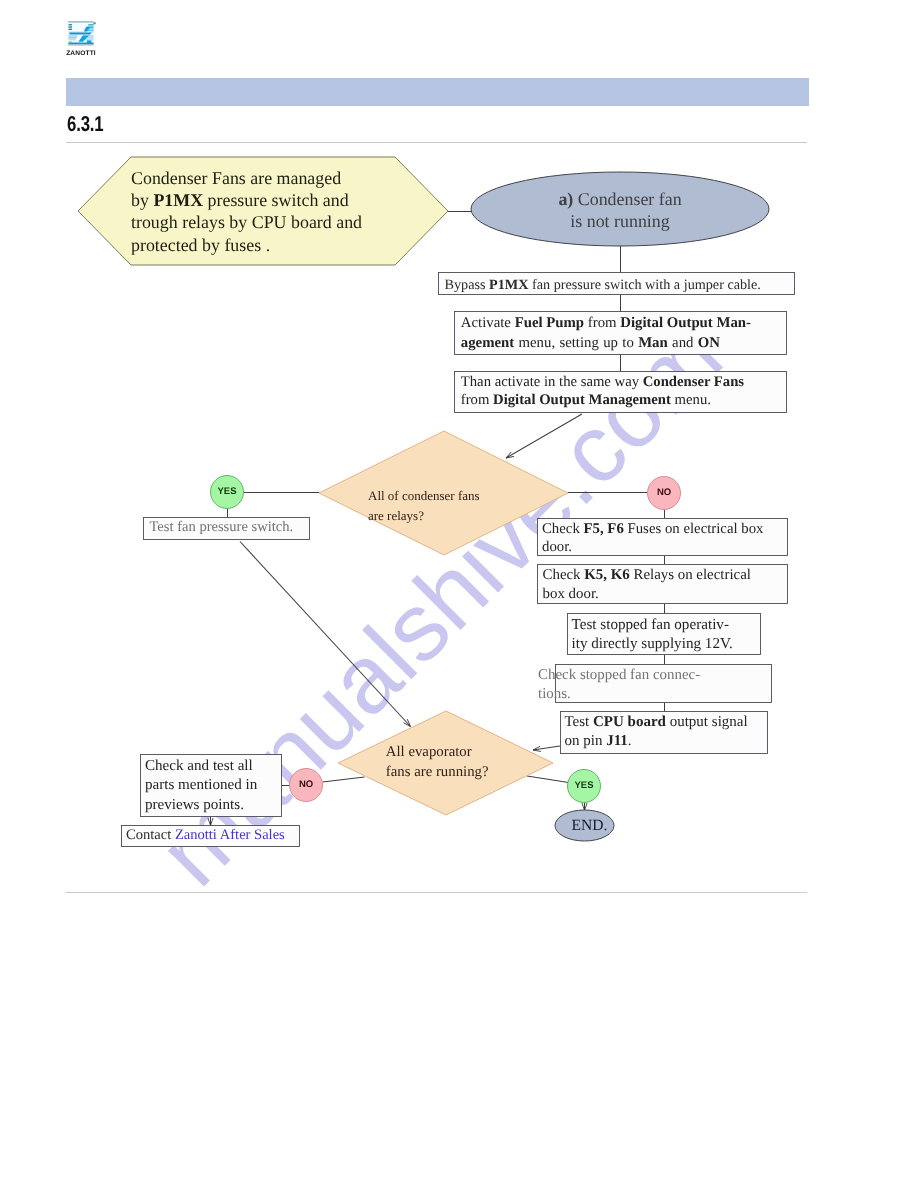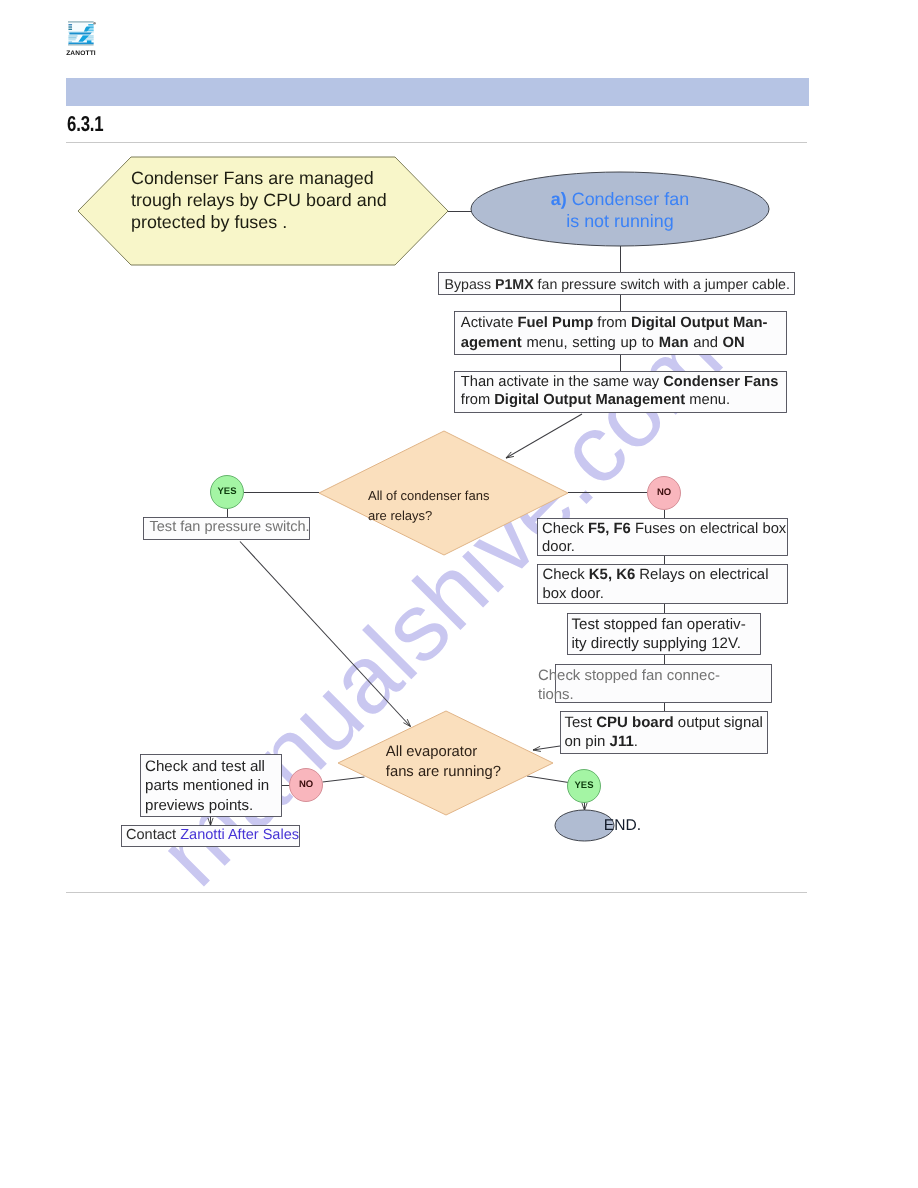--- a/index.html
+++ b/index.html
@@ -19,21 +19,21 @@
 
   
   #logo{position:absolute;left:65px;top:19px;width:34px;height:38px;}
   #logo .ztext{position:absolute;left:1px;top:31px;width:30px;text-align:center;
      font-family:"Liberation Sans",sans-serif;font-weight:bold;font-size:6.6px;color:#111;letter-spacing:0.15px;transform:translateZ(0);}
 
   
   svg#flow{position:absolute;left:0;top:0;width:918px;height:1188px;}
 
   
-  .ftxt{position:absolute;font-family:Liberation Sans, sans-serif;color:#1a1a1a;transform:translateZ(0);}
+  .ftxt{position:absolute;font-family:Liberation Serif, serif;color:#1a1a1a;transform:translateZ(0);}
   .ftxt > div{white-space:nowrap;}
   .ftxt b{font-weight:bold;}
   .badge{position:absolute;font-family:"Liberation Sans",sans-serif;font-weight:bold;text-align:center;transform:translateZ(0);}
 </style>
 </head>
 <body>
 
 <div id="page">
 
   <div id="watermark">
@@ -141,24 +141,25 @@
       <circle id="sh-no2" cx="306" cy="785" r="16.5" fill="#f9b6bd" stroke="#d08790" stroke-width="0.9"></circle>
       <rect id="sh-contact" x="121.5" y="825.5" width="178" height="21" fill="#fcfcfd" stroke="#4b4b55" stroke-width="0.9"></rect>
       <circle id="sh-yes2" cx="584" cy="786" r="16.5" fill="#a4f5a4" stroke="#59ab62" stroke-width="0.9"></circle>
       <ellipse id="sh-end" cx="584.5" cy="825.5" rx="29.5" ry="15.5" fill="#b0bcd2" stroke="#40444c" stroke-width="1"></ellipse>
     </g>
   </svg>
 
   <div id="flowtext">
       <div class="ftxt" style="left: 131px; top: 167px; width: 258px; font-size: 17.9px; line-height: 22.2px; text-align: left; color: rgb(29, 29, 18);">
         <div><span>Condenser Fans are managed</span></div>
+        <div><span>by </span><b>P1MX</b><span> pressure switch and</span></div>
         <div><span>trough relays by CPU board and</span></div>
         <div><span>protected by fuses .</span></div>
       </div>
-      <div class="ftxt" style="left: 471px; top: 188px; width: 298px; font-size: 17.9px; line-height: 22.2px; text-align: center; color: #3b82f6;">
+      <div class="ftxt" style="left: 471px; top: 188px; width: 298px; font-size: 17.9px; line-height: 22.2px; text-align: center; color: #404040;">
         <div><b>a)</b><span> Condenser fan</span></div>
         <div><span>is not running</span></div>
       </div>
       <div class="ftxt" style="left: 444.5px; top: 275px; width: 346px; font-size: 14.2px; line-height: 20px; text-align: left; color: rgb(43, 43, 43);">
         <div><span>Bypass </span><b>P1MX</b><span> fan pressure switch with a jumper cable.</span></div>
       </div>
       <div class="ftxt" style="left: 460.8px; top: 313px; width: 306px; font-size: 14.8px; line-height: 20.1px; text-align: left; color: rgb(35, 35, 35);">
         <div><span>Activate </span><b>Fuel Pump</b><span> from </span><b>Digital Output Man-</b></div>
         <div style="word-spacing: 0.62px;"><b>agement</b><span> menu, setting up to </span><b>Man</b><span> and </span><b>ON</b></div>
       </div>
@@ -198,21 +199,21 @@
         <div><span>fans are running?</span></div>
       </div>
       <div class="ftxt" style="left: 145px; top: 757px; width: 125px; font-size: 15.1px; line-height: 19.3px; text-align: left; color: rgb(35, 35, 35);">
         <div><span>Check and test all</span></div>
         <div><span>parts mentioned in</span></div>
         <div><span>previews points.</span></div>
       </div>
       <div class="ftxt" style="left: 126px; top: 825px; width: 170px; font-size: 14.55px; line-height: 20px; text-align: left; color: rgb(43, 43, 43);">
         <div><span>Contact </span><span style="color: rgb(70, 51, 214);">Zanotti After Sales</span></div>
       </div>
-      <div class="ftxt" style="left: 588px; top: 815.5px; width: 69px; font-size: 15.6px; line-height: 20px; text-align: center; color: rgb(19, 28, 43);">
+      <div class="ftxt" style="left: 555px; top: 815.5px; width: 69px; font-size: 15.6px; line-height: 20px; text-align: center; color: rgb(19, 28, 43);">
         <div><span>END.</span></div>
       </div>
       <div class="badge" style="left: 207px; top: 486px; width: 40px; font-size: 9.5px; color: rgb(13, 59, 13);">YES</div>
       <div class="badge" style="left: 644px; top: 487px; width: 40px; font-size: 9.5px; color: rgb(59, 13, 13);">NO</div>
       <div class="badge" style="left: 286px; top: 779px; width: 40px; font-size: 9.5px; color: rgb(59, 13, 13);">NO</div>
       <div class="badge" style="left: 564px; top: 780px; width: 40px; font-size: 9.5px; color: rgb(13, 59, 13);">YES</div>
     </div>
 </div>
 
 </body></html>

